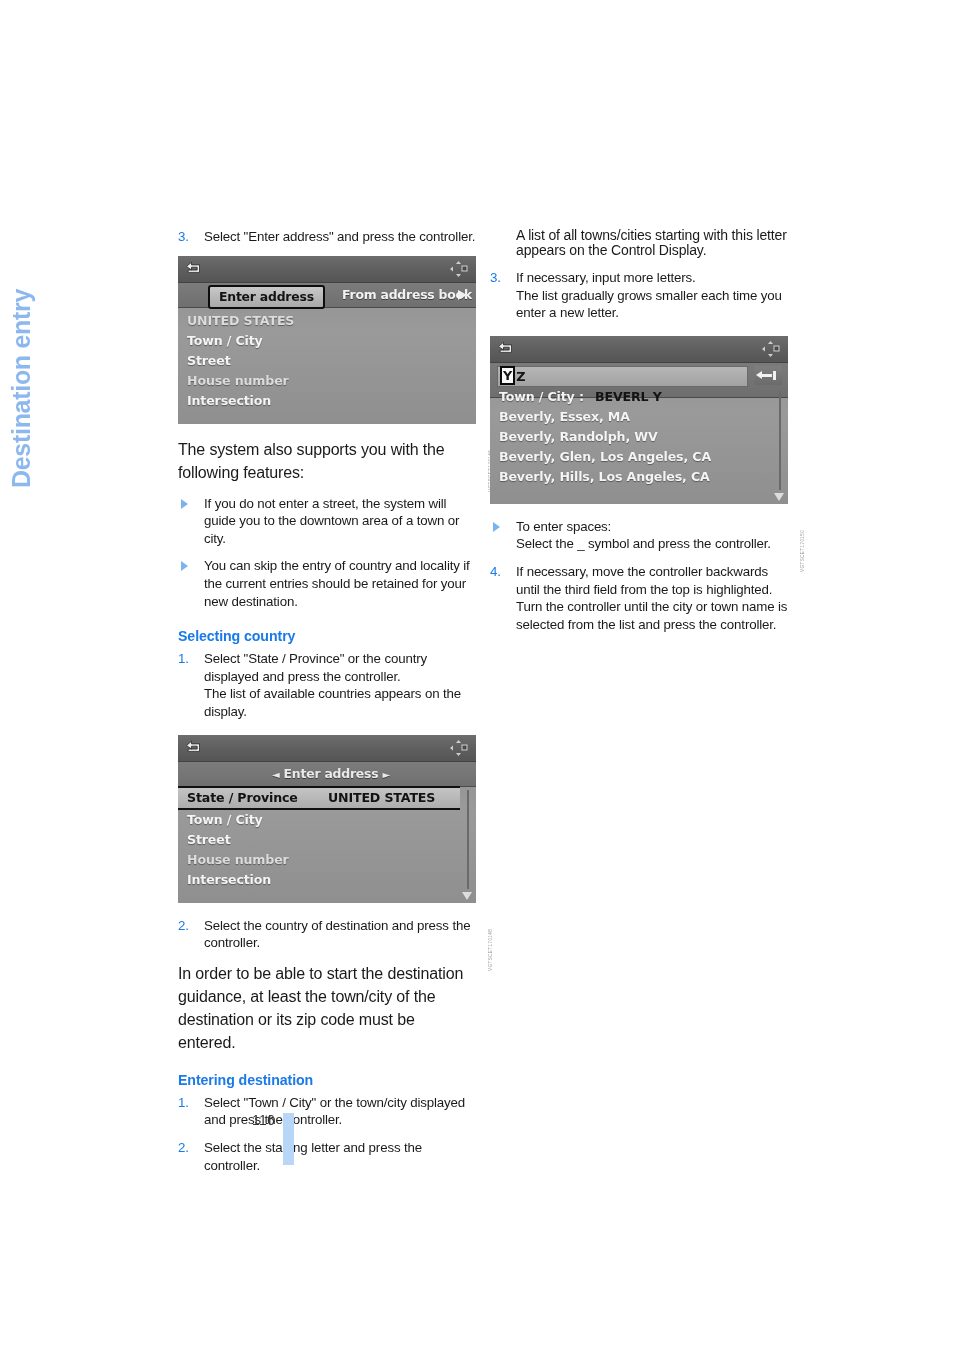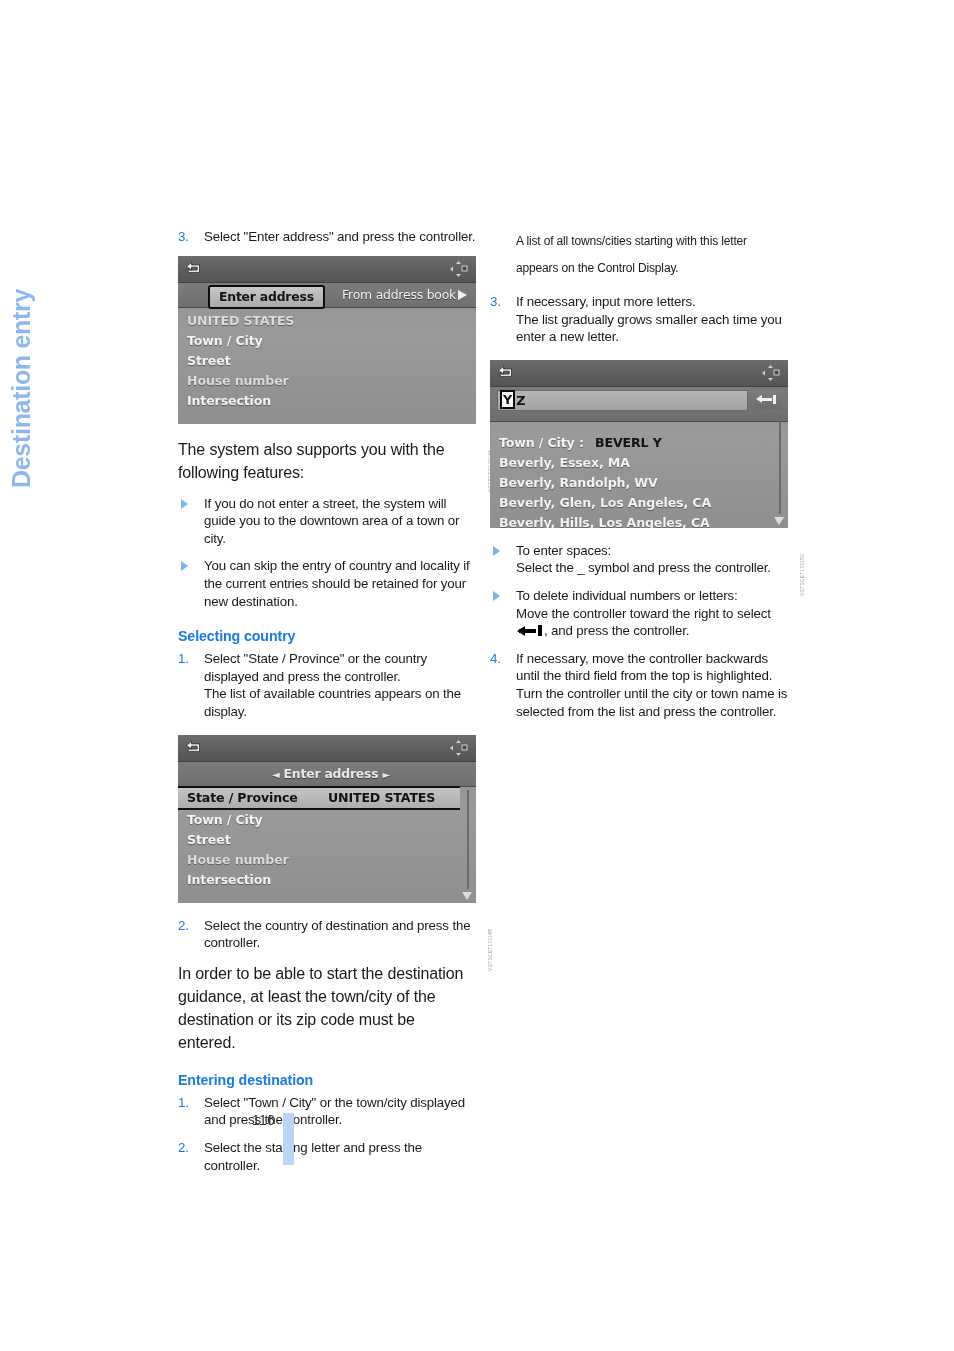--- a/index.html
+++ b/index.html
@@ -62,22 +62,22 @@
   .numitem .num {
     position: absolute;
     left: 0;
     top: 0;
     color: #1a7ae8;
     font-size: 13.3px;
   }
 
   .contitem {
     padding-left: 26px;
-    font-size: 12px;
-    line-height: 27px;
+    font-size: 14px;
+    line-height: 15px;
     margin: 0 0 11px 0;
     letter-spacing: -0.15px;
   }
 
   .bullet {
     position: relative;
     padding-left: 26px;
     font-size: 13.3px;
     line-height: 17.6px;
     margin: 0 0 10px 0;
@@ -191,21 +191,21 @@
     letter-spacing: -0.2px;
     white-space: nowrap;
   }
   .tab-plain {
     position: absolute;
     left: 164px;
     top: 2px;
     line-height: 20px;
     color: #f2f2f2;
     font-size: 12.4px;
-    font-weight: normal;
+    font-weight: bold;
     letter-spacing: -0.2px;
     white-space: nowrap;
     text-shadow: 0 1px 0 rgba(0,0,0,.45);
   }
   .tab-arrow-right {
     position: absolute;
     right: 9px;
     top: 7px;
     width: 0; height: 0;
     border-left: 9px solid #efefef;
@@ -518,21 +518,21 @@
       <div class="nav-inputbar">
         <span class="letterfield">
           <span class="sel">Y</span><span>Z</span>
         </span>
         <span class="bs-btn">
           <span class="head"></span>
           <span class="shaft"></span>
           <span class="bar"></span>
         </span>
       </div>
-      <div class="nav-list" style="top:71px;padding-top:2px;">
+      <div class="nav-list" style="top:49px;padding-top:2px;">
         <div class="nav-row">
           <span>Town / City :</span>
           <span style="margin-left:7px;color:#131313;text-shadow:none;">BEVERL Y</span>
         </div>
         <div class="nav-row">Beverly, Essex, MA</div>
         <div class="nav-row">Beverly, Randolph, WV</div>
         <div class="nav-row">Beverly, Glen, Los Angeles, CA</div>
         <div class="nav-row">Beverly, Hills, Los Angeles, CA</div>
       </div>
       <div class="scroll-track">
@@ -542,25 +542,20 @@
     </div>
     <div class="fig-caption">VGTSCET170150</div>
   </div>
 
   <div class="bullet">
     <span class="tri"></span>
     <span>To enter spaces:</span><br>
     <span>Select the _ symbol and press the controller.</span>
   </div>
 
-  <div class="bullet">
-    <span class="tri"></span>
-    <span>To delete individual numbers or letters:</span><br>
-    <span>Move the controller toward the right to select</span><span class="backspace-glyph"><span class="head"></span><span class="shaft"></span><span class="bar"></span></span><span>, and press the controller.</span>
-  </div>
 
 
   <div class="numitem">
     <span class="num">4.</span>
     <span>If necessary, move the controller backwards until the third field from the top is highlighted. Turn the controller until the city or town name is selected from the list and press the controller.</span>
   </div>
 
 </div>
 
 <div class="page-number">116</div>

